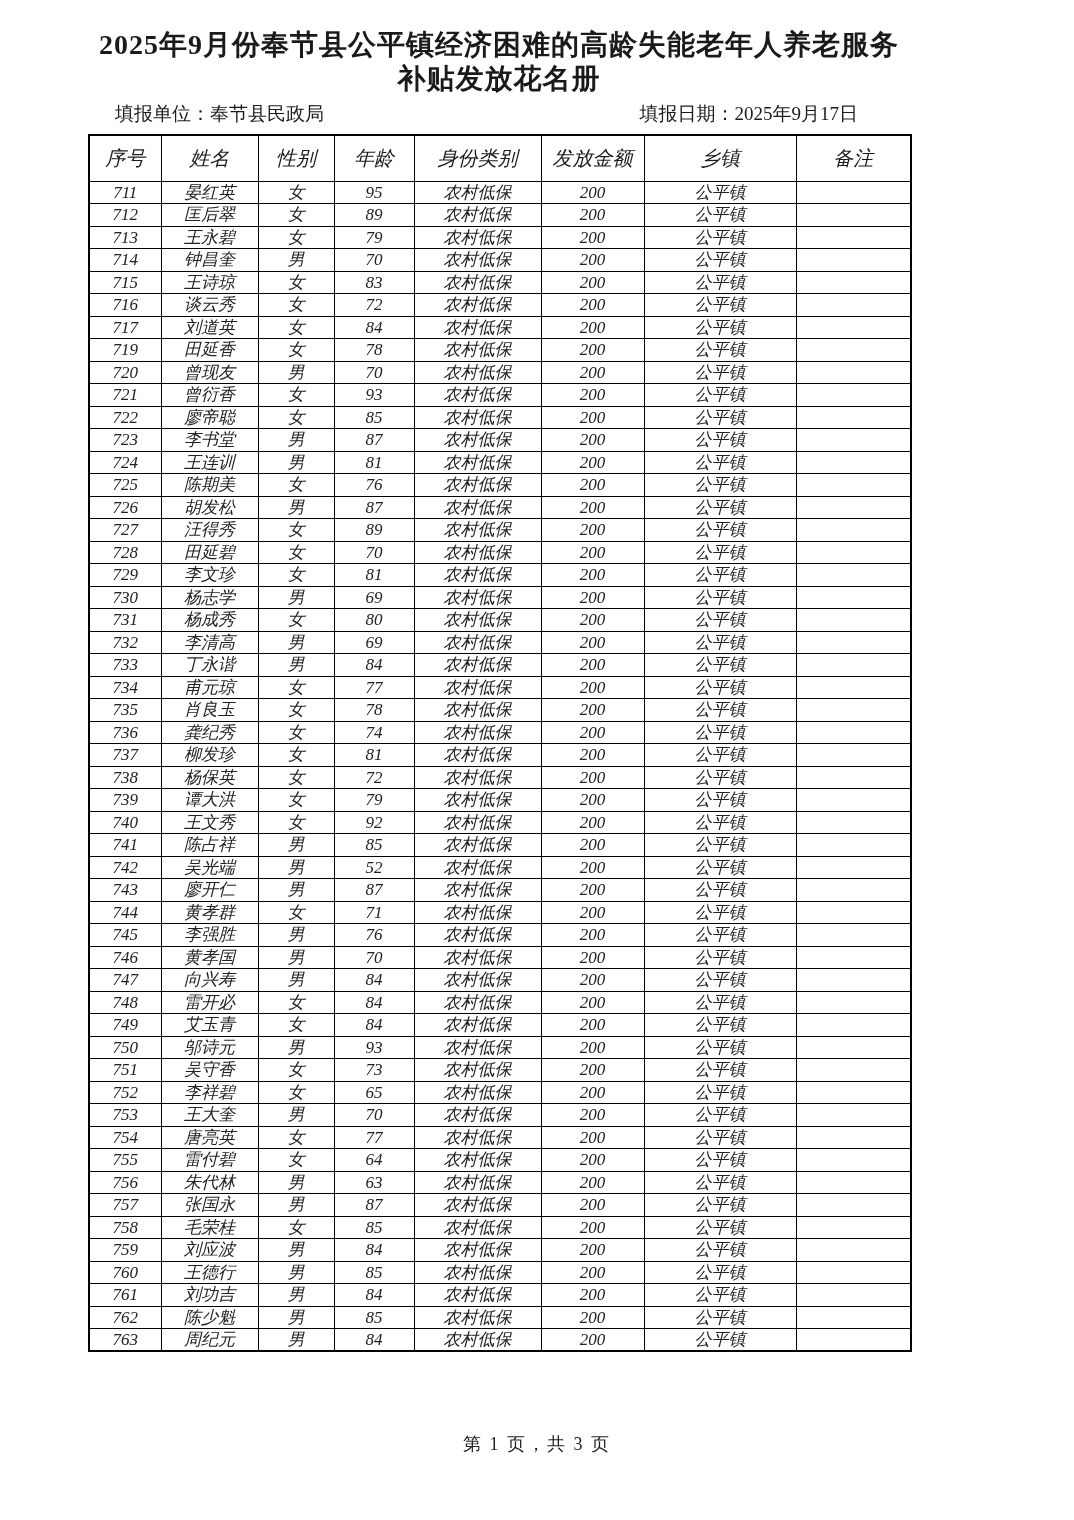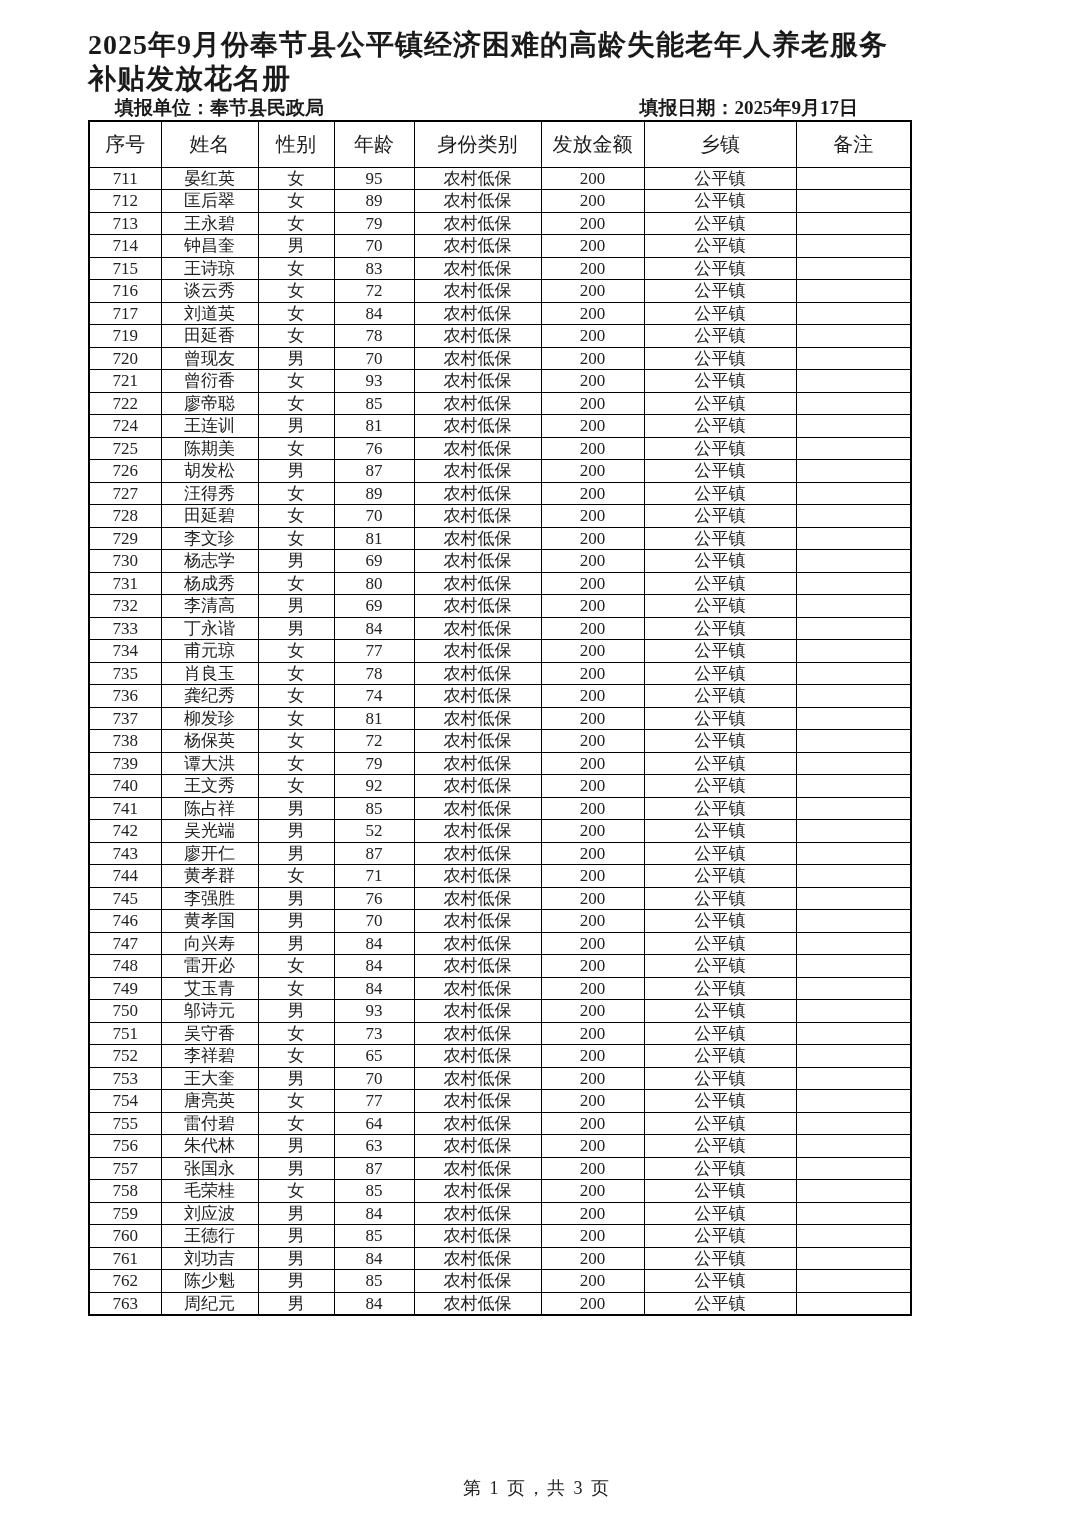--- a/index.html
+++ b/index.html
@@ -19,39 +19,41 @@
     overflow: hidden;
   }
   .content {
     position: absolute;
     left: 88px;
     top: 0;
     width: 822px;
   }
   .title {
     margin-top: 28px;
-    text-align: left;
+    text-align: center;
     font-weight: bold;
     font-size: 28px;
     line-height: 34px;
     letter-spacing: 1px;
   }
   .meta {
     display: flex;
     justify-content: space-between;
+    margin-top: 6px;
     padding: 0 52px 0 27px;
     font-size: 19px;
     line-height: 24px;
-    font-weight: bold;
   }
   table.roster {
+    margin-top: 8px;
     width: 822px;
     border-collapse: collapse;
     table-layout: fixed;
     border: 2.5px solid #000;
+    font-style: italic;
   }
   table.roster th, table.roster td {
     border: 1.8px solid #000;
     padding: 0 2px;
     text-align: center;
     vertical-align: middle;
     overflow: hidden;
     white-space: nowrap;
   }
   table.roster th {
@@ -67,21 +69,20 @@
   }
   .footer {
     position: absolute;
     top: 1432px;
     left: 0;
     width: 1074px;
     text-align: center;
     font-size: 18px;
     letter-spacing: 2px;
     color: #222;
-    margin-top: 44px;
   }
 </style>
 </head>
 <body>
 
 <div class="page">
   <div class="content">
 
     <div class="title">
       <div>2025年9月份奉节县公平镇经济困难的高龄失能老年人养老服务</div>
@@ -221,20 +222,30 @@
             <td>722</td>
             <td>廖帝聪</td>
             <td>女</td>
             <td>85</td>
             <td>农村低保</td>
             <td>200</td>
             <td>公平镇</td>
             <td></td>
           </tr>
           <tr>
+            <td>723</td>
+            <td>李书堂</td>
+            <td>男</td>
+            <td>87</td>
+            <td>农村低保</td>
+            <td>200</td>
+            <td>公平镇</td>
+            <td></td>
+          </tr>
+          <tr>
             <td>724</td>
             <td>王连训</td>
             <td>男</td>
             <td>81</td>
             <td>农村低保</td>
             <td>200</td>
             <td>公平镇</td>
             <td></td>
           </tr>
           <tr>

